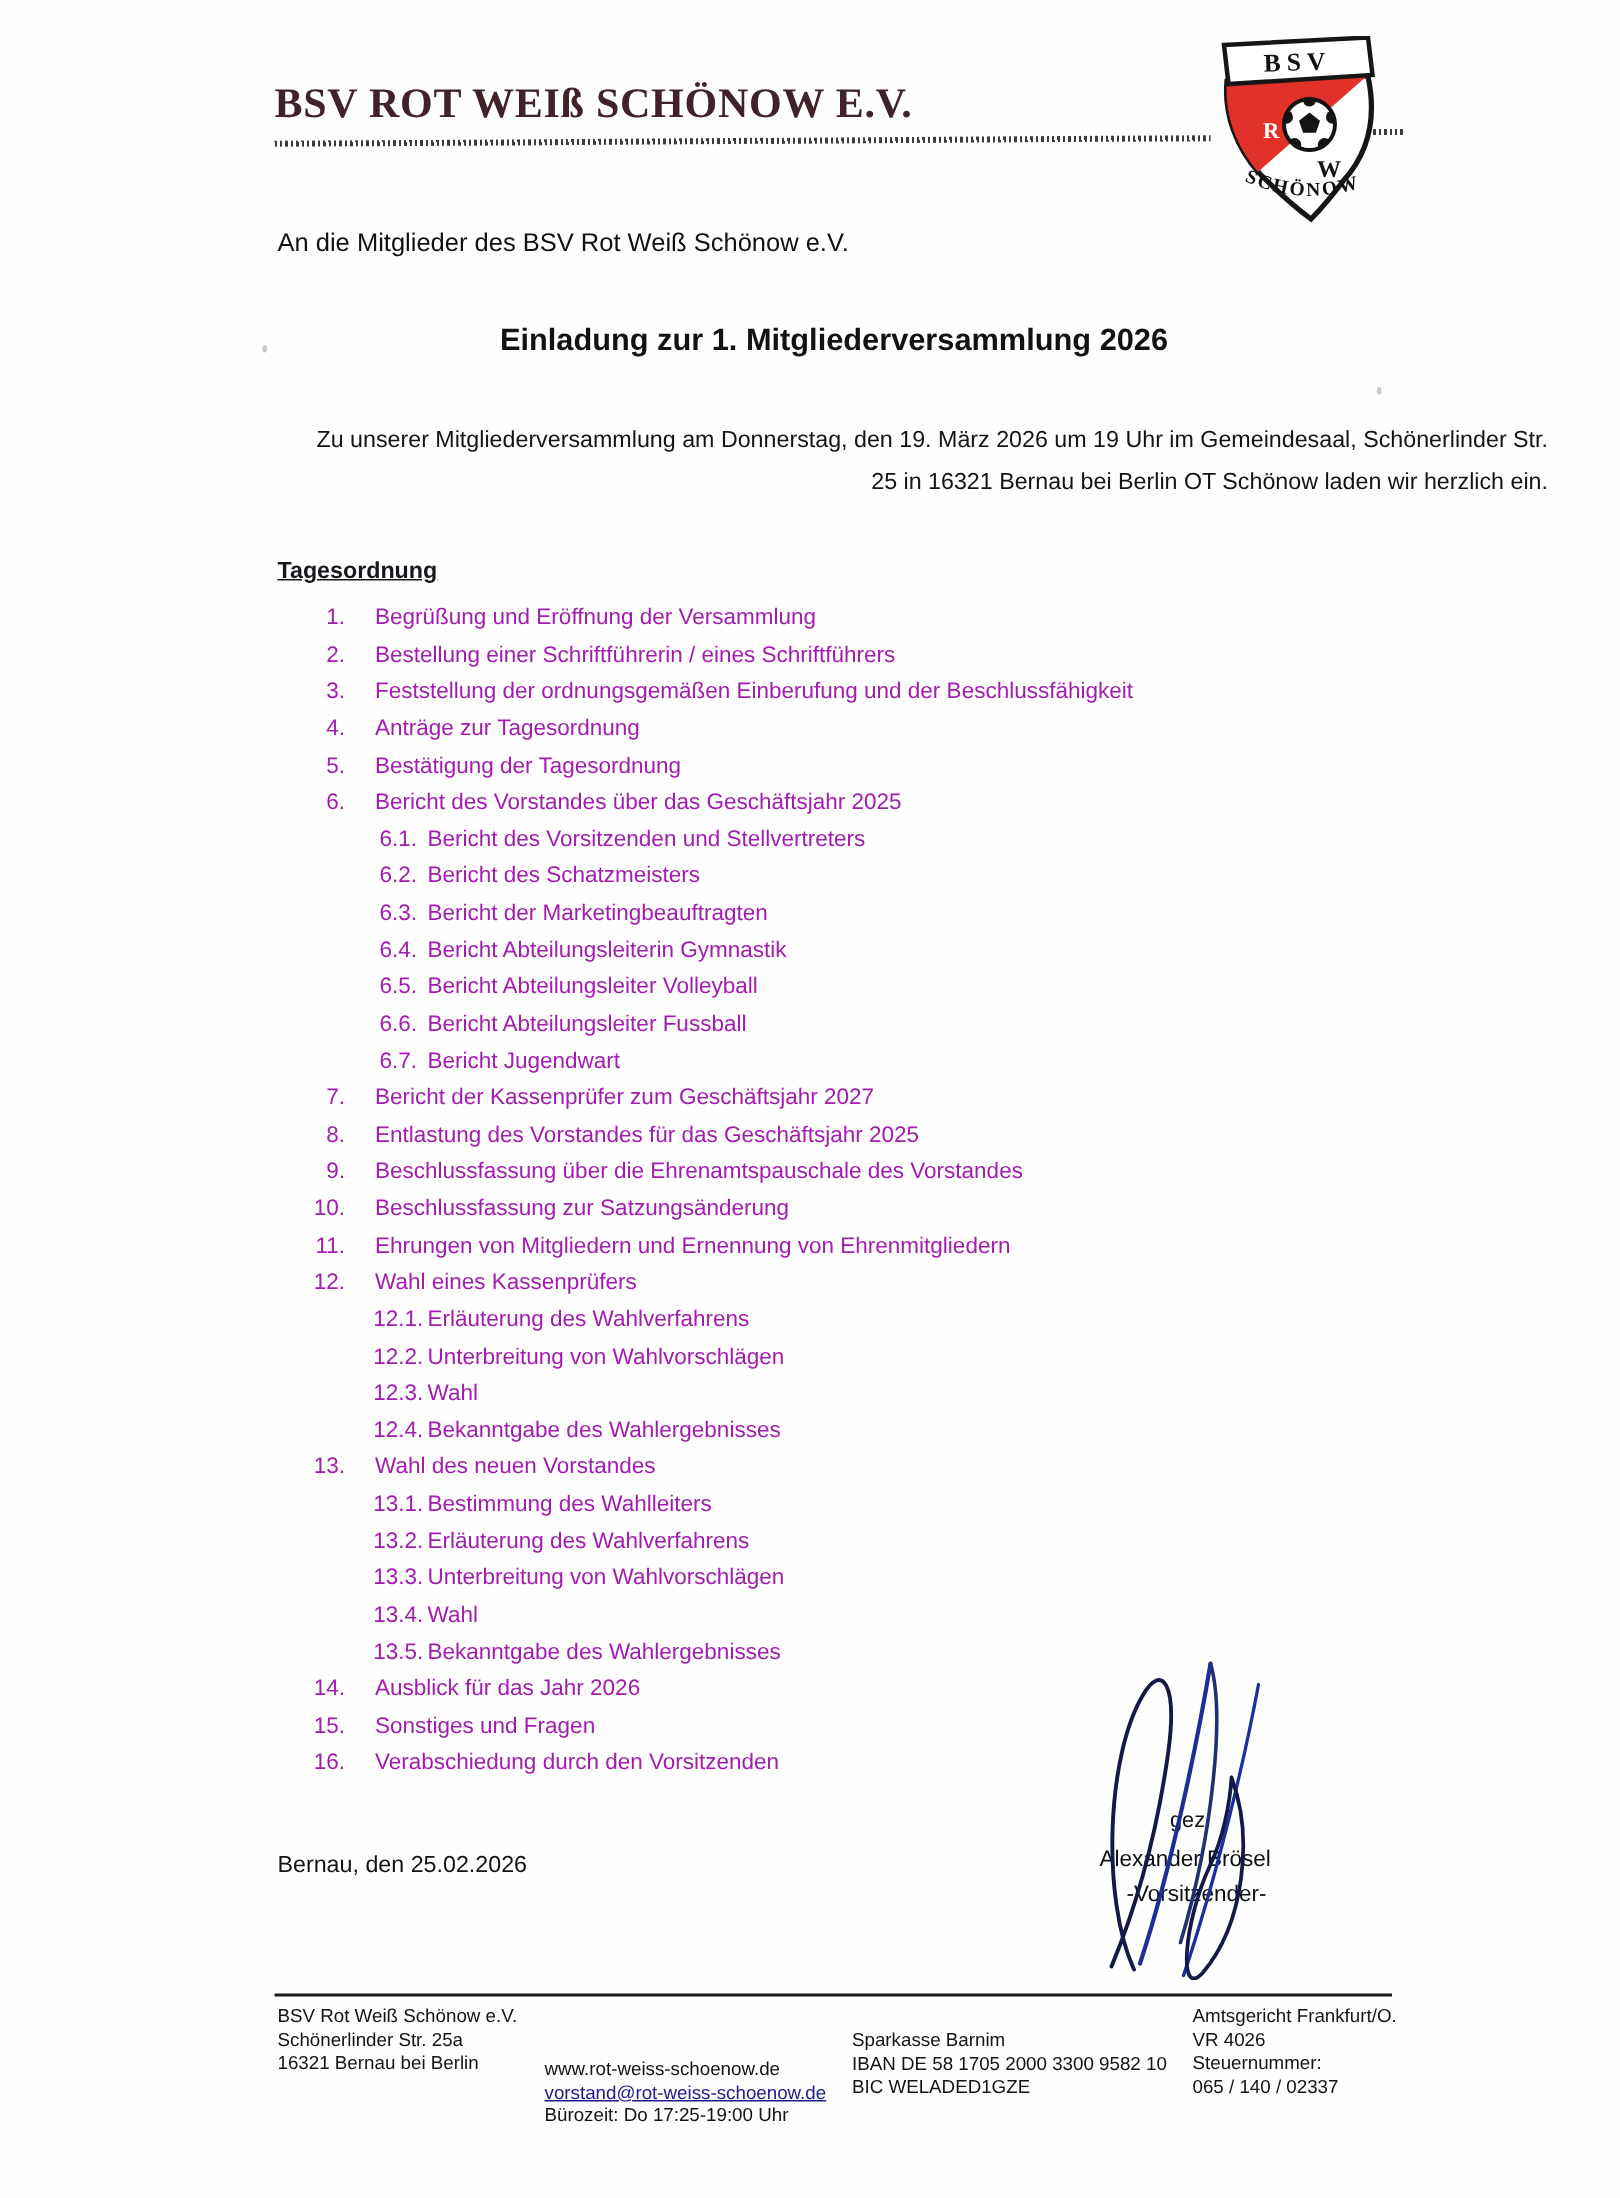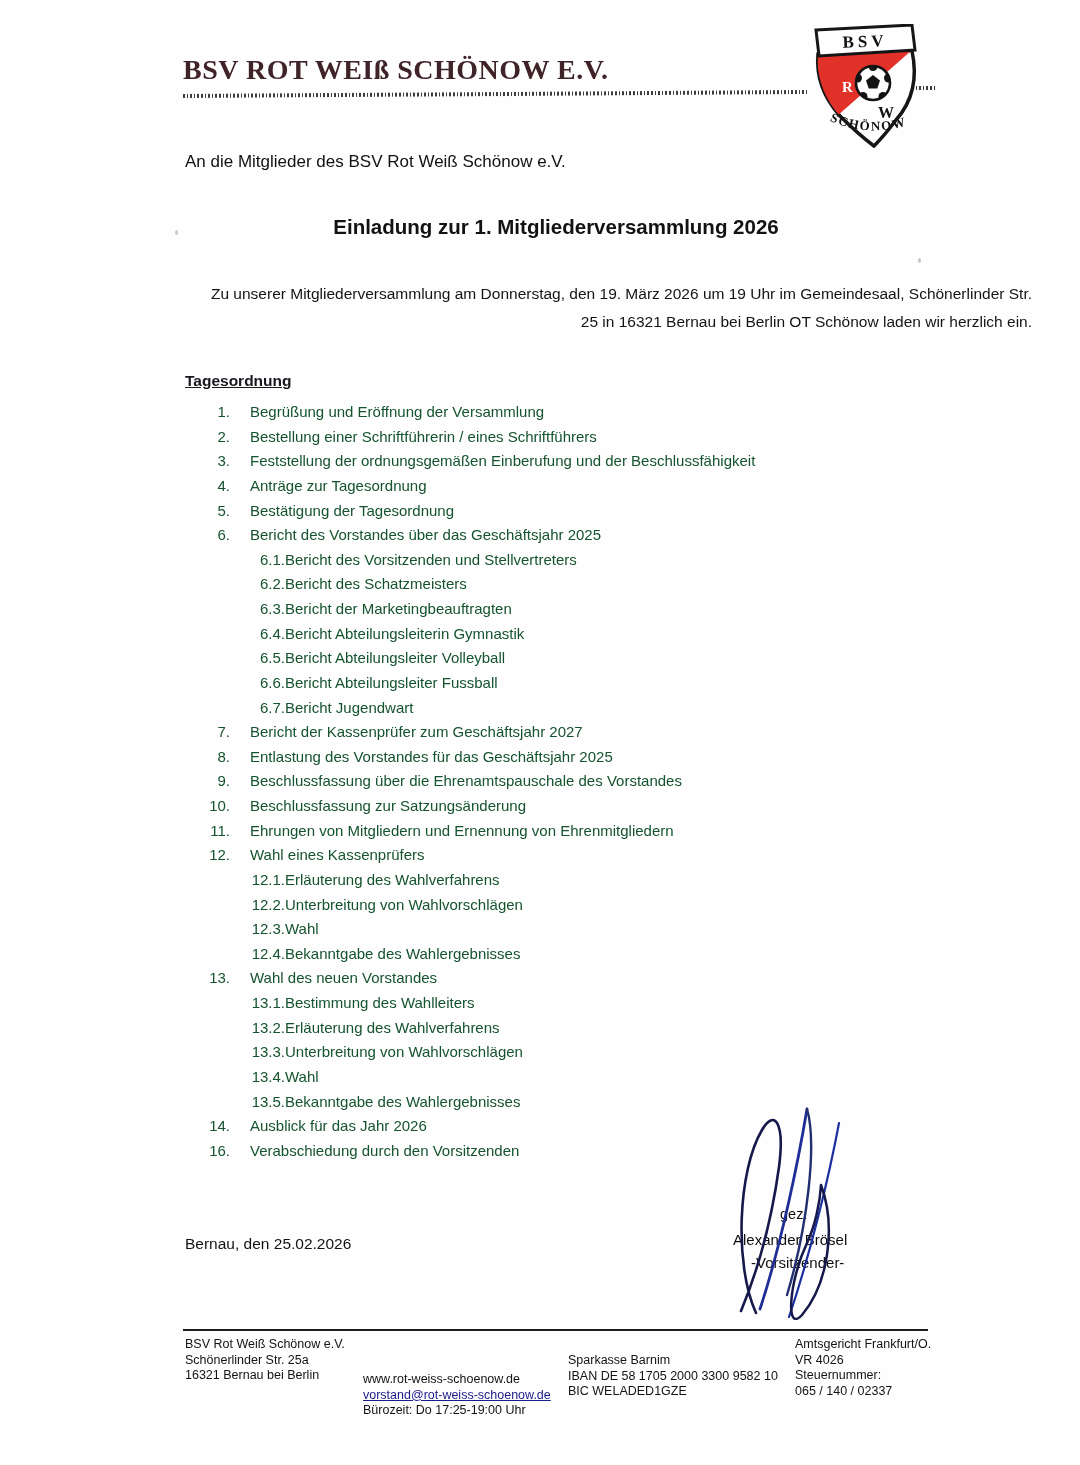--- a/index.html
+++ b/index.html
@@ -31,25 +31,25 @@
   .recipient{position:absolute;left:185px;top:152px;font-size:17px;color:#111;}
   
   .center-col{position:absolute;left:80px;top:0;width:952px;text-align:center;}
   .doc-title{position:absolute;top:215px;width:100%;font-size:20.5px;font-weight:bold;color:#121212;}
   .intro{position:absolute;top:280px;width:100%;font-size:15.5px;line-height:28px;color:#141414;text-align:right;}
   .agenda-heading{
     position:absolute;left:185px;top:372px;
     font-size:15.5px;font-weight:600;text-decoration:underline;color:#16181d;
   }
   
-  .agenda{position:absolute;left:0;top:400px;width:1080px;font-size:15px;line-height:24.62px;color:#14532d;}
+  .agenda{position:absolute;left:0;top:400px;width:1080px;font-size:15px;line-height:24.62px;color:#a21caf;}
   .agenda-row.lvl1{padding-left:198px;}
   .agenda-row.lvl1 .num{display:inline-block;width:32px;text-align:right;margin-right:20px;}
   .agenda-row.lvl2{padding-left:246px;}
-  .agenda-row.lvl2 .num{display:inline-block;width:39px;text-align:right;}
+  .agenda-row.lvl2 .num{display:inline-block;width:39px;text-align:center;}
   
   .place-date{position:absolute;left:185px;top:1235px;font-size:15.5px;color:#131313;}
   .gez{position:absolute;left:780px;top:1206px;font-size:14.5px;color:#101010;z-index:2;}
   .signer-name{position:absolute;left:733px;top:1231px;font-size:15px;color:#101010;z-index:2;}
   .signer-role{position:absolute;left:751px;top:1254px;font-size:15px;color:#101010;z-index:2;}
   .signature{position:absolute;left:690px;top:1085px;width:210px;height:235px;z-index:5;}
   
   .footer-rule{position:absolute;left:183px;top:1329px;width:745px;border-top:2.5px solid #1d1d1d;}
   .footer{position:absolute;top:1337px;font-size:12.5px;line-height:15.6px;color:#131313;}
   .fc1{left:185px;width:175px;}
@@ -144,20 +144,21 @@
       <div class="agenda-row lvl2"><span class="num">12.2.</span><span class="txt">Unterbreitung von Wahlvorschlägen</span></div>
       <div class="agenda-row lvl2"><span class="num">12.3.</span><span class="txt">Wahl</span></div>
       <div class="agenda-row lvl2"><span class="num">12.4.</span><span class="txt">Bekanntgabe des Wahlergebnisses</span></div>
       <div class="agenda-row lvl1"><span class="num">13.</span><span class="txt">Wahl des neuen Vorstandes</span></div>
       <div class="agenda-row lvl2"><span class="num">13.1.</span><span class="txt">Bestimmung des Wahlleiters</span></div>
       <div class="agenda-row lvl2"><span class="num">13.2.</span><span class="txt">Erläuterung des Wahlverfahrens</span></div>
       <div class="agenda-row lvl2"><span class="num">13.3.</span><span class="txt">Unterbreitung von Wahlvorschlägen</span></div>
       <div class="agenda-row lvl2"><span class="num">13.4.</span><span class="txt">Wahl</span></div>
       <div class="agenda-row lvl2"><span class="num">13.5.</span><span class="txt">Bekanntgabe des Wahlergebnisses</span></div>
       <div class="agenda-row lvl1"><span class="num">14.</span><span class="txt">Ausblick für das Jahr 2026</span></div>
+      <div class="agenda-row lvl1"><span class="num">15.</span><span class="txt">Sonstiges und Fragen</span></div>
       <div class="agenda-row lvl1"><span class="num">16.</span><span class="txt">Verabschiedung durch den Vorsitzenden</span></div>
     </div>
 
   <div class="place-date">Bernau, den 25.02.2026</div>
   <div class="gez">gez.</div>
   <div class="signer-name">Alexander Brösel</div>
   <div class="signer-role">-Vorsitzender-</div>
 
   <svg class="signature" viewBox="0 0 210 235">
     <g fill="none" stroke-linecap="round">

